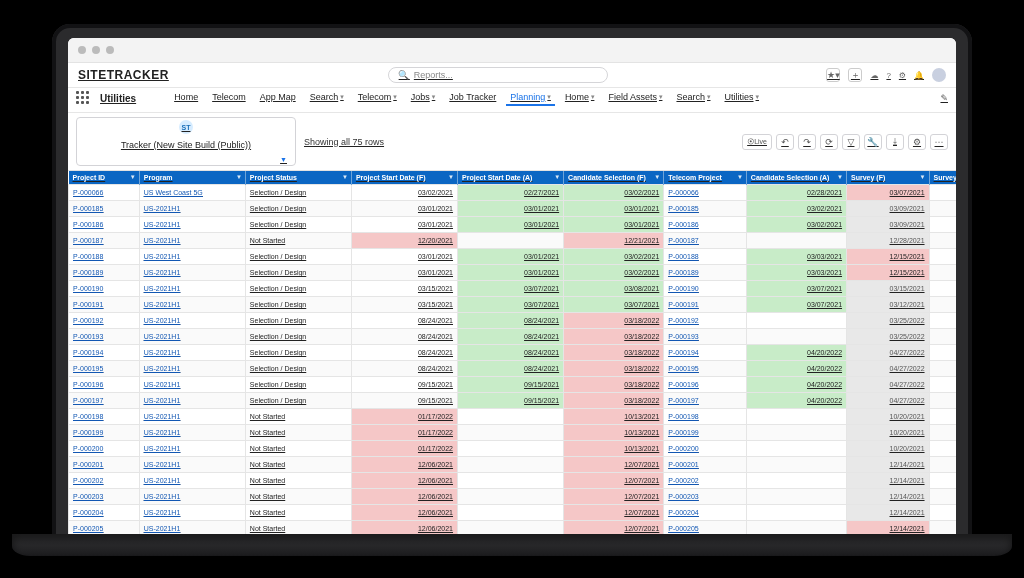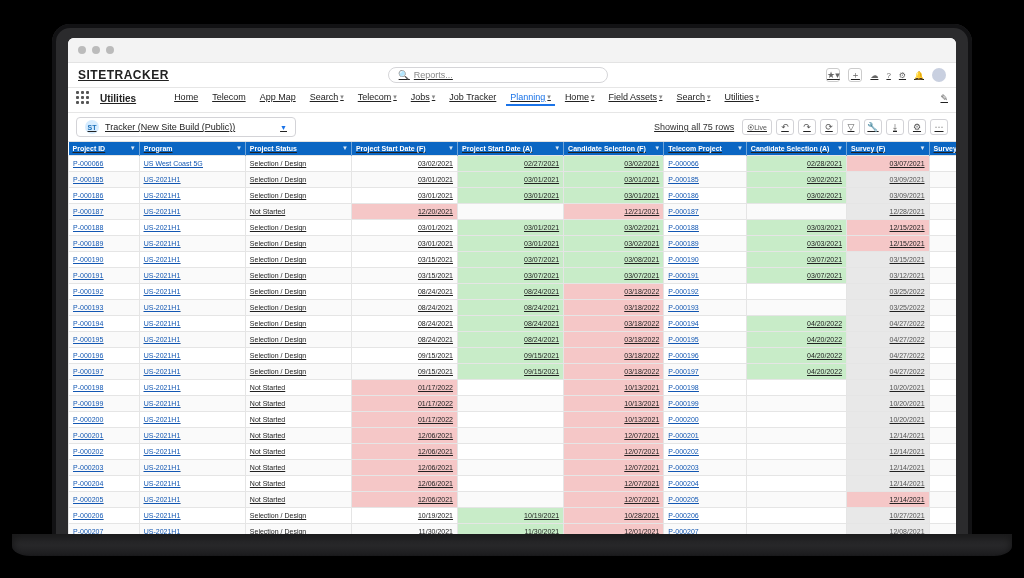--- a/index.html
+++ b/index.html
@@ -68,24 +68,24 @@
   .nav-item{display:flex;align-items:center;gap:2px;padding:2px 4px;border-bottom:2px solid transparent;cursor:pointer;}
   .nav-item.active{border-bottom:2px solid #1a73e8;color:#1a73e8;}
   .chev-down{font-size:7px;color:#888;}
   .pen-icon{margin-left:auto;color:#555;}
   
   .tracker-bar{
     display:flex; align-items:center; padding:4px 8px; border-bottom:1px solid #e2e2e2; gap:8px;
   }
   .tracker-pill{
     display:flex; align-items:center; gap:6px; border:1px solid #d3d3d7; border-radius:4px;
-    padding:2px 8px; font-size:9px; min-width:220px;
+    padding:2px 8px; font-size:9px; min-width:220px;flex-direction:column;
   }
   .tracker-pill .st{width:14px;height:14px;border-radius:50%;background:#d6ecff;color:#1a6fb8;display:flex;align-items:center;justify-content:center;font-size:7px;font-weight:700;}
-  .rowcount{flex:1;text-align:right;font-size:9px;color:#333;}
+  .rowcount{flex:1;text-align:left;font-size:9px;color:#333;}
   .toolbar{display:flex;gap:4px;}
   .toolbar .btn{
     border:1px solid #d3d3d7;border-radius:3px;width:18px;height:16px;
     display:flex;align-items:center;justify-content:center;font-size:9px;color:#555;background:#fff;
   }
   .toolbar .btn.live{width:auto;padding:0 4px;font-size:7px;}
   
   .grid-wrap{flex:1;overflow:auto;}
   table{border-collapse:collapse;width:105%;table-layout:fixed;font-size:7px;}
   thead th{

